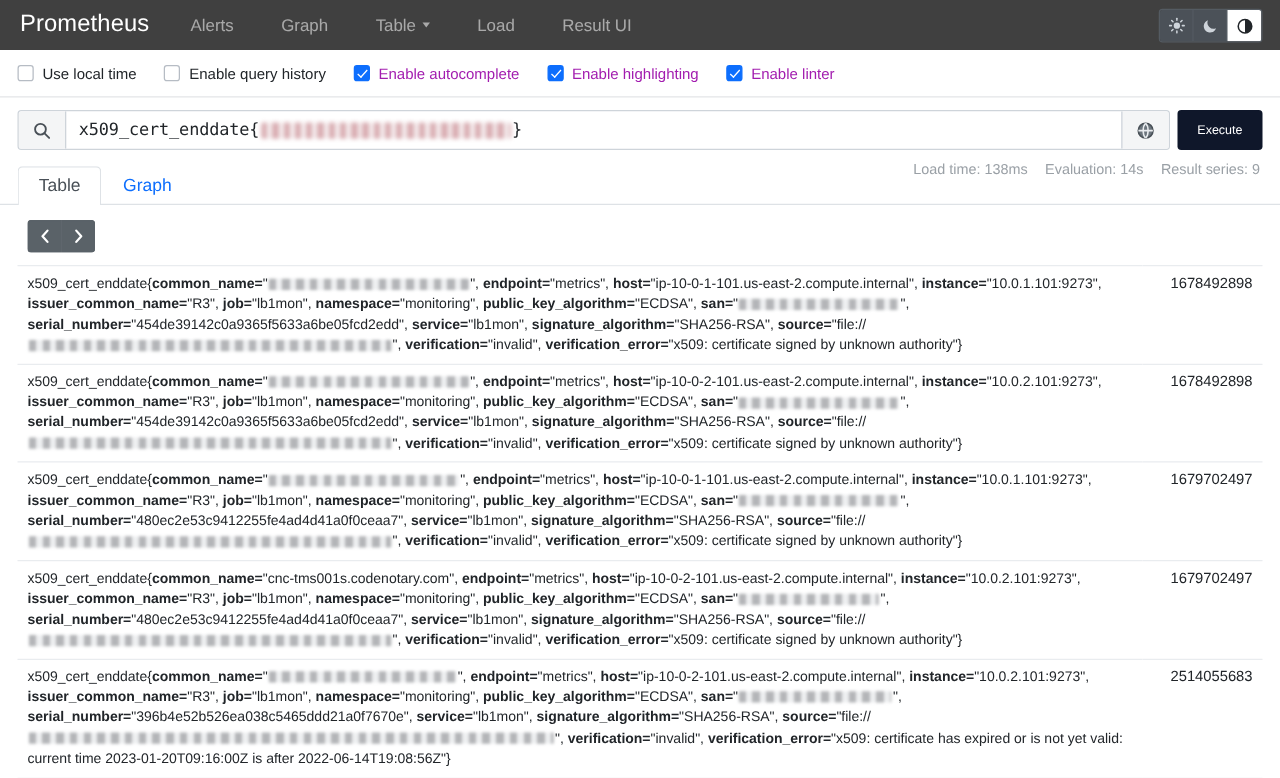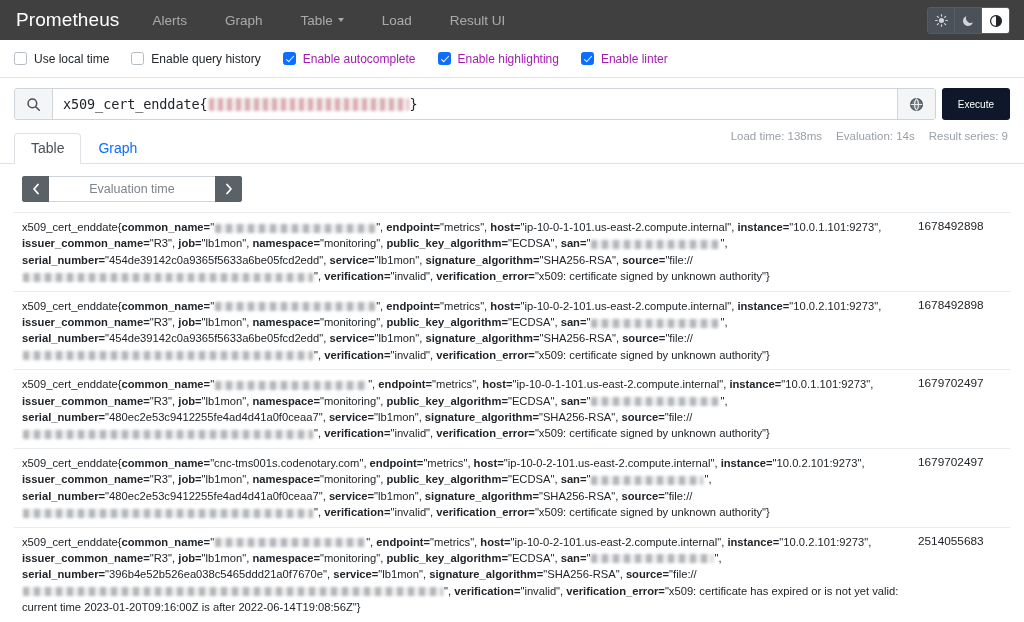--- a/index.html
+++ b/index.html
@@ -265,20 +265,21 @@
     font-size: 11.2px;
     line-height: 16.4px;
     color: #212529;
     vertical-align: top;
     word-break: break-word;
   }
   td.value {
     width: 96px;
     padding: 6px 8px 6px 4px;
     font-size: 11.8px;
+    text-align: right;
     vertical-align: top;
     color: #212529;
     white-space: nowrap;
   }
   .mname { font-weight: 400; }
   .lname { font-weight: 700; }
   .lval  { font-weight: 400; }
   .blur-gray {
     display: inline-block;
     height: 9px;
@@ -408,21 +409,20 @@
   </div>
 </div>
 
 <div class="evalwrap">
   <div class="evalgroup">
     <button class="evalbtn">
       <svg class="chev" width="8" height="12" viewBox="0 0 8 12" fill="none" stroke="#fff" stroke-width="1.8" stroke-linecap="round" stroke-linejoin="round">
           <polyline points="6,1.5 2,6 6,10.5"></polyline>
         </svg>
     </button>
-    <div class="evalfield">Evaluation time</div>
     <button class="evalbtn">
       <svg class="chev" width="8" height="12" viewBox="0 0 8 12" fill="none" stroke="#fff" stroke-width="1.8" stroke-linecap="round" stroke-linejoin="round">
           <polyline points="2,1.5 6,6 2,10.5"></polyline>
         </svg>
     </button>
   </div>
 </div>
 
 <div class="tablewrap">
   <table class="results">

